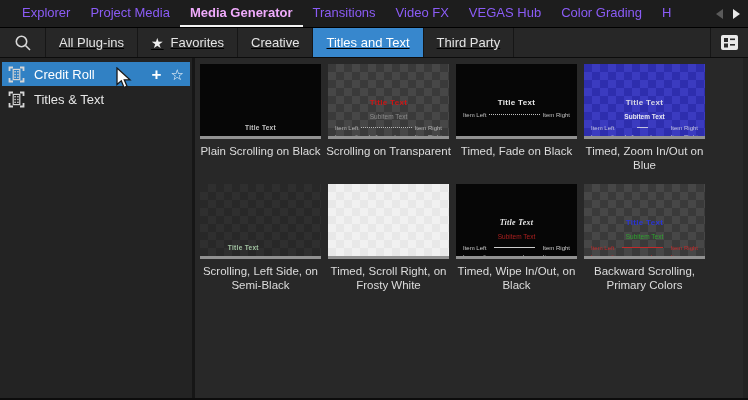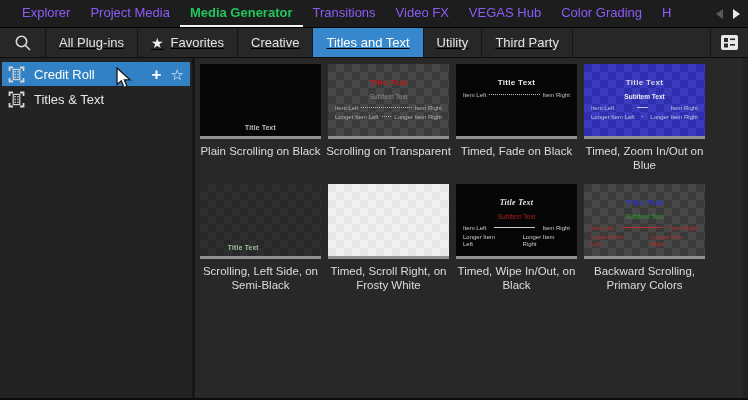--- a/index.html
+++ b/index.html
@@ -12,21 +12,21 @@
   
   .top-tabs{
     height:28px;background:#1d1d1d;display:flex;align-items:stretch;
     padding-left:12px;position:relative;overflow:hidden;white-space:nowrap;
     border-bottom:1px solid #000;
   }
   .ttab{
     display:flex;align-items:center;padding:0 10px;color:#8b5cf6;
     font-size:13px;cursor:pointer;border-bottom:2px solid transparent;flex:0 0 auto;
   }
-  .ttab.active{color:#22c55e;font-weight:bold;border-bottom-color:#f2f2f2;}
+  .ttab.active{color:#f0abfc;font-weight:bold;border-bottom-color:#f2f2f2;}
   .tab-scrollers{
     position:absolute;right:0;top:0;height:27px;display:flex;align-items:center;
     gap:10px;padding:0 8px 0 6px;background:#1d1d1d;
   }
   .tri{width:0;height:0;border-style:solid;}
   .tri-left{border-width:5px 7px 5px 0;border-color:transparent #5a5a5a transparent transparent;}
   .tri-right{border-width:5px 0 5px 7px;border-color:transparent transparent transparent #e8e8e8;}
   
   .filter-bar{
     height:30px;background:#272727;display:flex;align-items:stretch;
@@ -68,21 +68,21 @@
     font-size:11.5px;line-height:14px;
   }
   
   .bg-black{background:#060606;}
   .bg-checker{background:conic-gradient(#474747 25%,#3a3a3a 0 50%,#474747 0 75%,#3a3a3a 0) 0 0/16px 16px;}
   .bg-dark-checker{background:conic-gradient(#2f2f2f 25%,#282828 0 50%,#2f2f2f 0 75%,#282828 0) 0 0/16px 16px;}
   .bg-white-checker{background:conic-gradient(#f1f1f1 25%,#e8e8e8 0 50%,#f1f1f1 0 75%,#e8e8e8 0) 0 0/16px 16px;}
   .bg-blue-checker{background:conic-gradient(#3b3bc0 25%,#2e2eae 0 50%,#3b3bc0 0 75%,#2e2eae 0) 0 0/16px 16px;}
   
   .thumb.layout-stack{display:flex;flex-direction:column;align-items:stretch;padding-top:14px;}
-  .t-title{font-size:8px;text-align:center;letter-spacing:.3px;}
+  .t-title{font-size:8px;text-align:center;letter-spacing:.3px;margin-top:20px;}
   .t-title.bold{font-weight:bold;}
   .t-title.serif-italic{font-family:"Liberation Serif",serif;font-style:italic;}
   .t-sub{font-size:6.5px;text-align:center;margin-top:6px;}
   .t-sub.bold{font-weight:bold;}
   .t-rows{margin-top:5px;display:flex;flex-direction:column;gap:2px;}
   .t-row{display:flex;align-items:baseline;font-size:6px;padding:0 7px;line-height:7px;}
   .t-fill{flex:1;margin:0 3px;transform:translateY(-2px);}
   .fill-dots .t-fill{border-bottom:1px dotted currentColor;}
   .fill-underscore .t-fill{border-bottom:1px solid currentColor;margin:0 8px;}
   .fill-dash .t-fill{border-bottom:none;position:relative;}
@@ -146,24 +146,20 @@
     <span class="fb-star">★</span>
     <span>Favorites</span>
   </div>
         <div class="fbtn">
 
     <span>Creative</span>
   </div>
         <div class="fbtn selected">
 
     <span>Titles and Text</span>
-  </div>
-        <div class="fbtn">
-
-    <span>Utility</span>
   </div>
         <div class="fbtn">
 
     <span>Third Party</span>
   </div>
       </div>
     <div class="view-toggle">
       <svg width="17" height="15" viewBox="0 0 17 15">
         <rect x="0.5" y="0.5" width="16" height="14" rx="1" fill="#e9e9e9" stroke="#e9e9e9"></rect>
         <rect x="3" y="3" width="4" height="4" fill="#2a2a2a"></rect>

